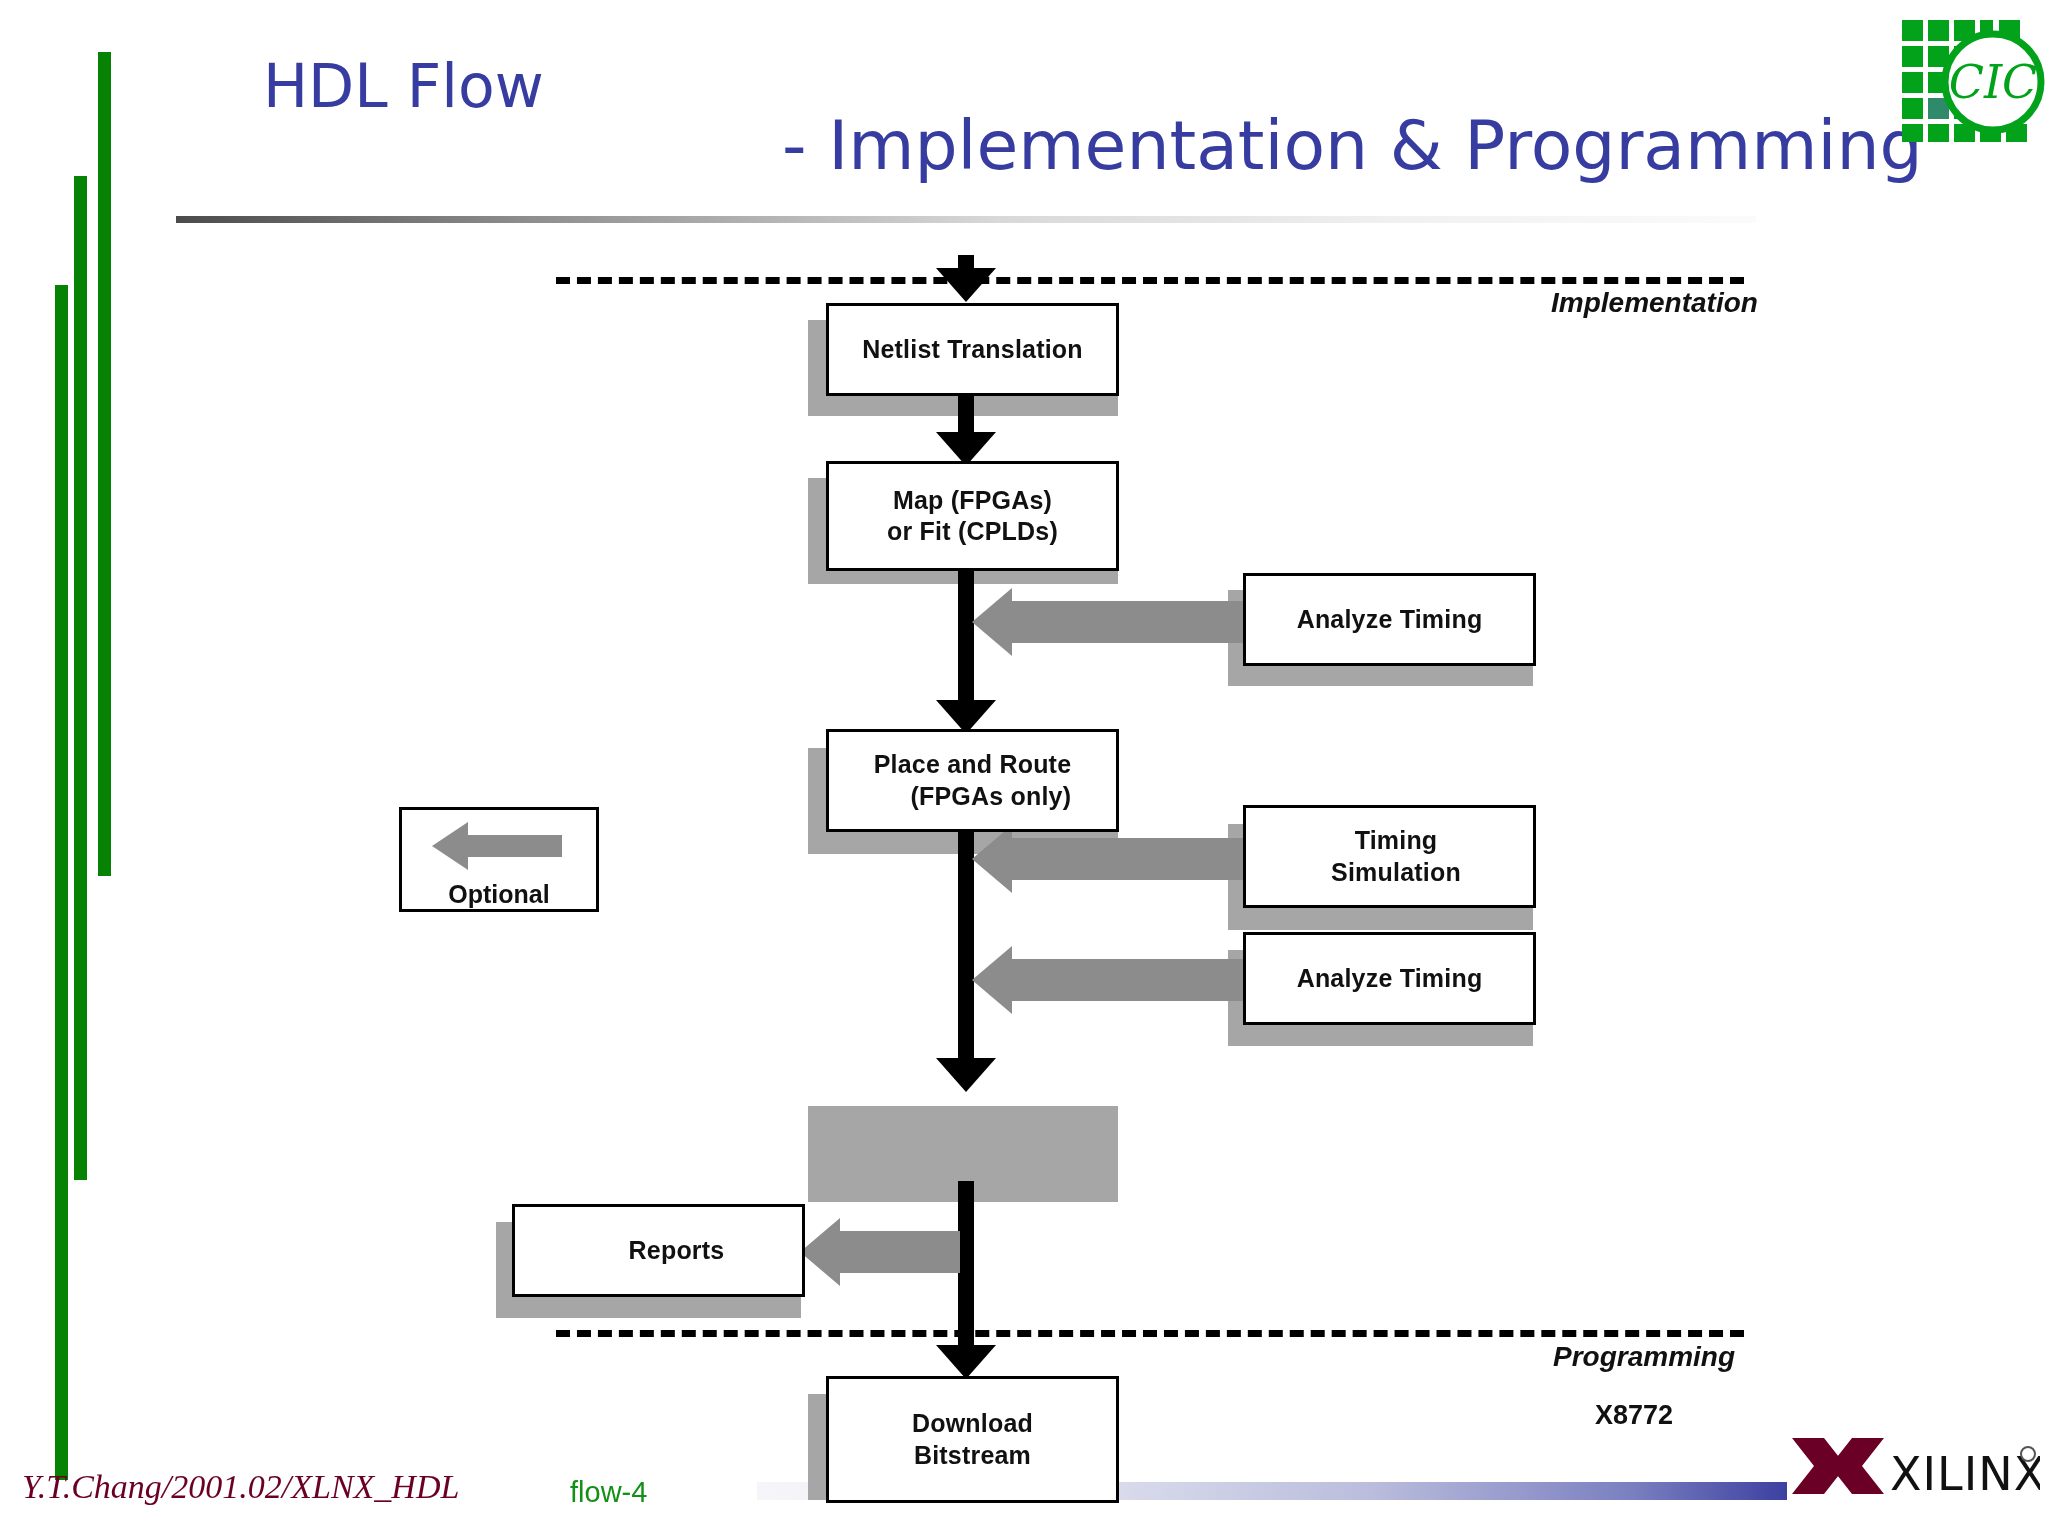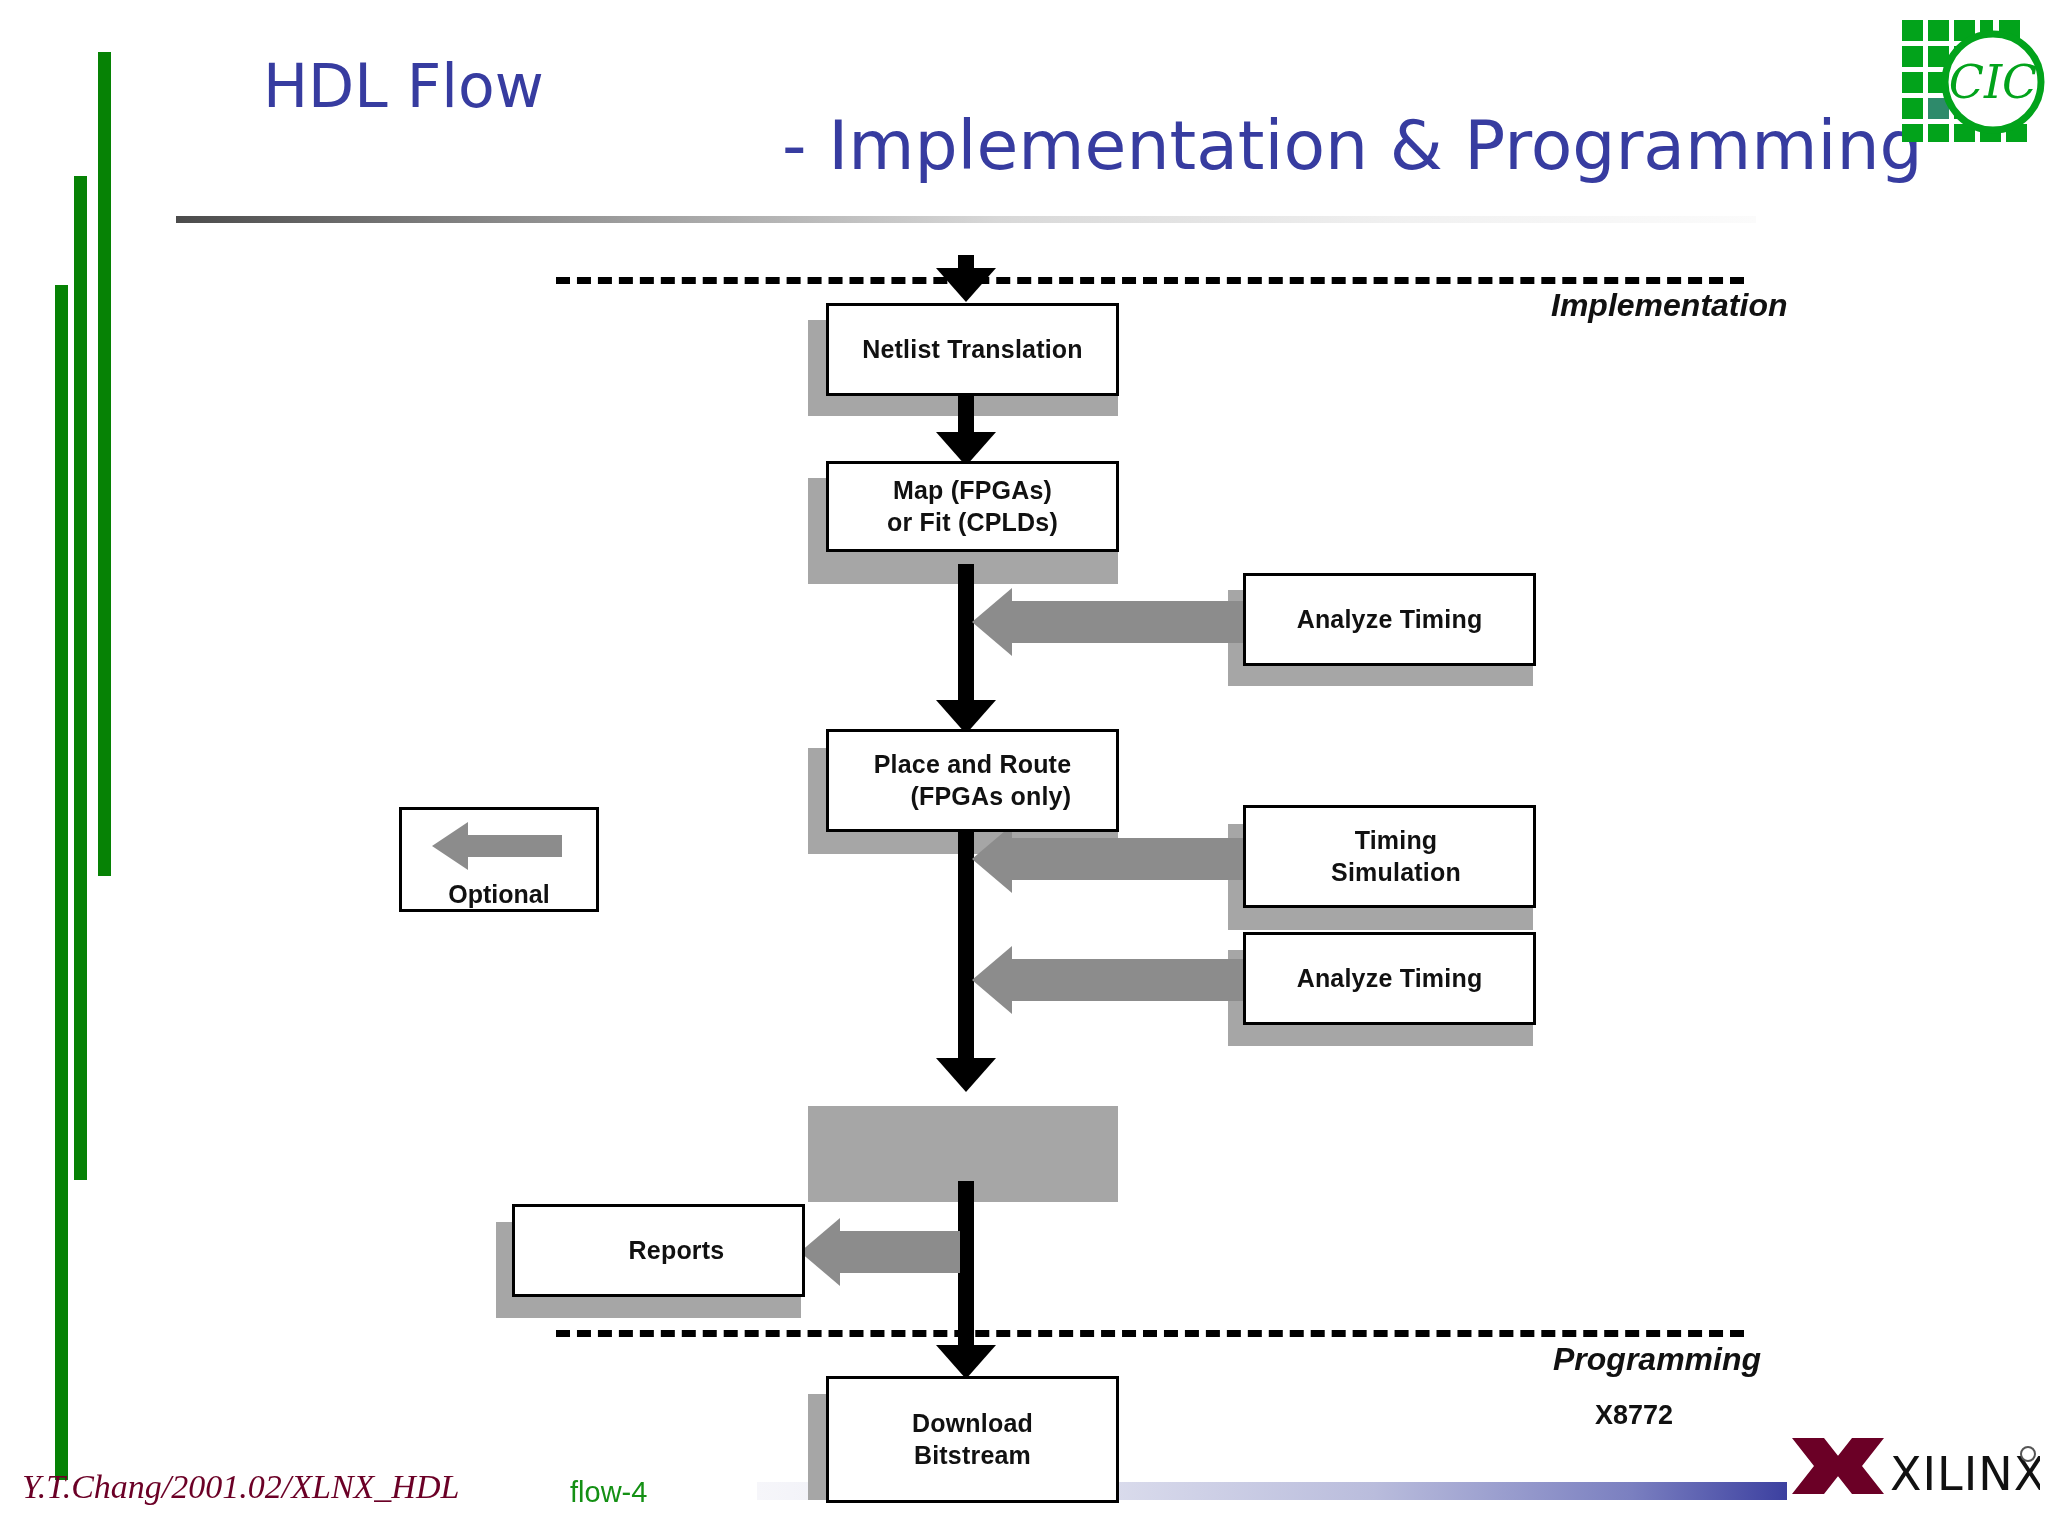--- a/index.html
+++ b/index.html
@@ -60,21 +60,21 @@
   .gshaft{position:absolute;background:#8C8C8C;z-index:4;}
   .ghead{position:absolute;width:0;height:0;
     border-top:34px solid transparent;border-bottom:34px solid transparent;
     border-right:40px solid #8C8C8C;z-index:4;}
 
   
   .dashline{position:absolute;height:0;border-top:7px dashed #000000;z-index:2;}
 
   .zone-lbl{
     position:absolute;font-family:"Liberation Sans",sans-serif;
-    font-weight:bold;font-style:italic;font-size:32px;color:#111111;z-index:6;
+    font-weight:bold;font-style:italic;font-size:28px;color:#111111;z-index:6;
   }
   #code-lbl{
     position:absolute;font-family:"Liberation Sans",sans-serif;
     font-weight:bold;font-size:27px;color:#111111;z-index:6;
   }
 
   
   #legend-box{
     position:absolute;left:399px;top:807px;width:200px;height:105px;
     background:#ffffff;border:3px solid #000000;box-sizing:border-box;z-index:5;
@@ -172,21 +172,21 @@
 
     <div class="shadow" style="left:808px;top:320px;width:310px;height:96px;"></div>
     <div class="box" style="left:826px;top:303px;width:293px;height:93px;">
       <span class="lbl">Netlist Translation</span>
     </div>
 
     <div class="vline" style="left:958px;top:396px;width:16px;height:48px;"></div>
     <div class="vhead" style="left:936px;top:432px;"></div>
 
     <div class="shadow" style="left:808px;top:478px;width:310px;height:106px;"></div>
-    <div class="box" style="left:826px;top:461px;width:293px;height:91px;">
+    <div class="box" style="left:826px;top:461px;width:293px;height:110px;">
       <span class="lbl">
         <span>Map (FPGAs)</span><br>
         <span>or Fit (CPLDs)</span>
       </span>
     </div>
 
     <div class="vline" style="left:958px;top:564px;width:16px;height:148px;"></div>
     <div class="vhead" style="left:936px;top:700px;"></div>
 
     <div class="shadow" style="left:1228px;top:590px;width:305px;height:96px;"></div>

